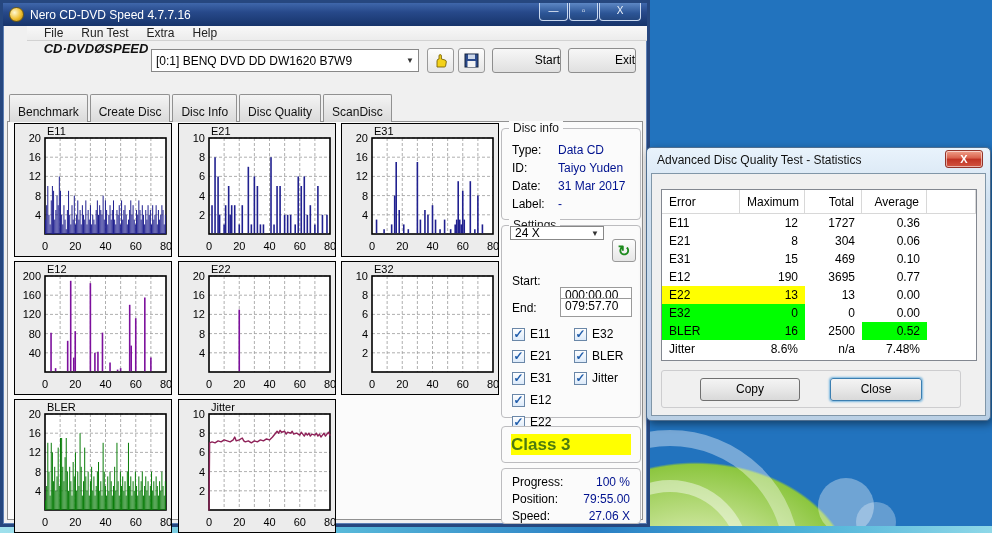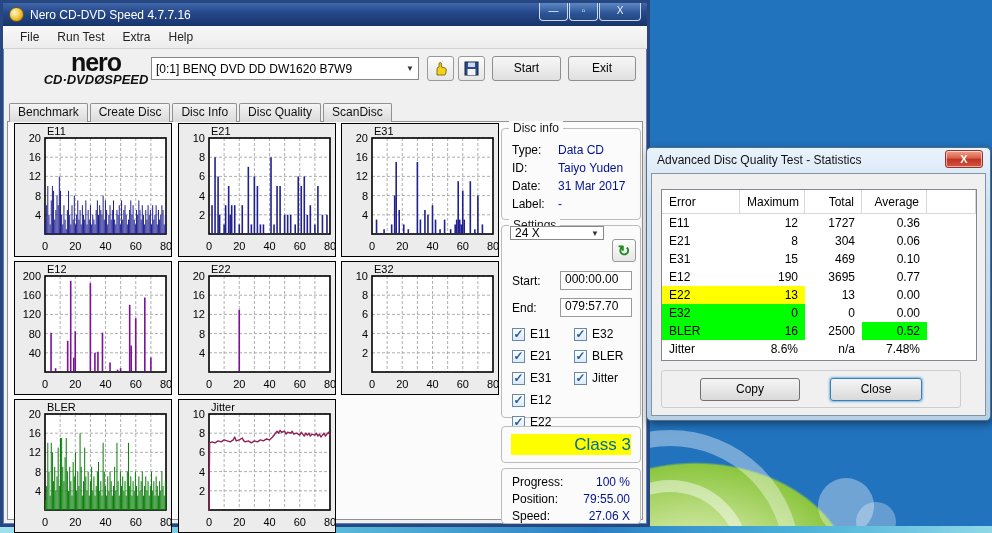--- a/index.html
+++ b/index.html
@@ -24,38 +24,38 @@
     box-shadow:inset 0 0 0 1px #5d7fb4; }
   .titlebar { position:relative; height:23px; background:linear-gradient(180deg,#3f67ab 0%, #27498a 40%, #17346b 100%);
     color:#fff; display:flex; align-items:center; padding-left:6px; }
   .titlebar .app-icon { width:15px; height:15px; border-radius:50%;
     background:radial-gradient(circle at 35% 35%, #fff8d0, #f0c030 55%, #a87a10); border:1px solid #6e5a10; margin-right:6px; }
   .titlebar .title-text { font-size:12px; }
   .win-btns { position:absolute; right:6px; top:0; display:flex; }
   .win-btn { width:29px; height:18px; margin-left:1px; border:1px solid #c9d8ef; border-top:none;
     background:linear-gradient(180deg,#5d87c4, #2c5596 60%, #24477f); color:#eef3fb;
     font-size:10px; line-height:16px; text-align:center; border-radius:0 0 4px 4px; cursor:default; }
-  .menubar { height:23px; background:linear-gradient(180deg,#f8f8f8,#ececec); border-bottom:1px solid #d2d2d2;
-    display:flex; align-items:center; padding-left:8px; }
+  .menubar { height:15px; background:linear-gradient(180deg,#f8f8f8,#ececec); border-bottom:1px solid #d2d2d2;
+    display:flex; align-items:center; padding-left:8px;margin-left:24px; }
   .menu-item { padding:3px 9px; color:#222; }
 
   .toolbar { position:relative; height:48px; }
   .logo { position:absolute; left:38px; top:2px; width:110px; text-align:center; color:#111; }
   .logo .l1 { font-weight:bold; font-size:25px; letter-spacing:-1px; line-height:23px; }
   .logo .l2 { font-weight:bold; font-style:italic; font-size:13px; letter-spacing:0; line-height:12px; }
   .combo { position:absolute; left:148px; top:8px; width:268px; height:23px; background:#fff;
     border:1px solid #888; display:flex; align-items:center; padding:0 4px; }
   .combo .arrow { margin-left:auto; font-size:8px; color:#333; }
   .tool-btn { position:absolute; top:7px; width:27px; height:25px; border:1px solid #999; border-radius:3px;
     background:linear-gradient(180deg,#fdfdfd,#e6e6e6); display:flex; align-items:center; justify-content:center; }
   .push-btn { position:absolute; top:7px; height:25px; border:1px solid #8e8e8e; border-radius:3px;
-    background:linear-gradient(180deg,#f7f7f7,#e0e0e0); text-align:center; line-height:23px; font-size:12px; }
+    background:linear-gradient(180deg,#f7f7f7,#e0e0e0); text-align:right; line-height:23px; font-size:12px; }
 
   .tabs { position:absolute; left:6px; top:99px; height:20px; display:flex; align-items:flex-end; z-index:3; }
-  .tab { padding:1px 8px 3px 8px; border:1px solid #919191; border-bottom:none; border-radius:2px 2px 0 0;
+  .tab { padding:10px 8px 3px 8px; border:1px solid #919191; border-bottom:none; border-radius:2px 2px 0 0;
     background:linear-gradient(180deg,#f4f4f4,#dadada); margin-right:2px; font-size:12px; color:#111; }
   .tab.active { background:#fbfbfb; padding:4px 10px 5px 10px; margin-bottom:-1px; position:relative; z-index:4; }
 
   .tabpage { position:absolute; left:4px; top:118px; width:636px; height:399px;
     background:#fbfbfb; border:1px solid #919191; }
 
   
   .chart-cell { position:absolute; width:158px; height:134px; background:#ececec; border:1px solid #000; }
   .chart-cell svg { display:block; }
 
@@ -64,21 +64,21 @@
   .groupbox .legend { position:absolute; top:-8px; left:7px; background:#fbfbfb; padding:0 4px; font-size:12px; color:#1a1a1a; }
   .info-row { position:absolute; left:10px; right:8px; display:flex; }
   .info-row .lab { width:46px; color:#000; }
   .info-row .val { color:#00128f; }
   .field-input { position:absolute; height:19px; width:72px; border:1px solid #9a9a9a; background:#fff;
     font-family:"Liberation Sans",sans-serif; font-size:12px; padding:0 4px; color:#000; }
   .cb { position:absolute; display:flex; align-items:center; }
   .cb .box { width:13px; height:13px; border:1px solid #6a87a8; background:linear-gradient(180deg,#fefefe,#dceafa);
     color:#215dab; font-size:12px; font-weight:bold; line-height:11px; text-align:center; margin-right:5px; }
   .class-strip { position:absolute; left:9px; right:9px; top:7px; bottom:7px; background:#ffff00;
-    text-align:right; font-weight:normal; font-size:17px; line-height:22px; color:#0369a1; }
+    text-align:left; font-weight:bold; font-size:17px; line-height:22px; color:#4d7c0f; }
   .prog-row { position:absolute; left:10px; right:10px; display:flex; justify-content:space-between;gap:16px; }
   .prog-row .lab { color:#000; }
   .prog-row .val { color:#00128f; }
 
   
   #dialog { position:absolute; left:646px; top:147px; width:345px; height:274px; z-index:10;
     background:linear-gradient(180deg,#e9f3fc 0%, #cfe0f0 20%, #b9cfe4 100%);
     border:1px solid #4f6e8f; border-radius:5px; box-shadow:2px 3px 8px rgba(0,0,0,0.45); }
   .dlg-title { position:absolute; left:10px; top:5px; font-size:12px; color:#111; }
   .dlg-close { position:absolute; right:7px; top:2px; width:38px; height:18px; border-radius:3px;
@@ -124,21 +124,20 @@
 
     <div class="menubar" id="menubar">
         <span class="menu-item">File</span>
         <span class="menu-item">Run Test</span>
         <span class="menu-item">Extra</span>
         <span class="menu-item">Help</span>
       </div>
 
     <div class="toolbar">
       <div class="logo">
-        <div class="l1">nero</div>
         <div class="l2">CD·DVDØSPEED</div>
       </div>
       <div class="combo">
         <span>[0:1]  BENQ DVD DD DW1620 B7W9</span>
         <span class="arrow">▼</span>
       </div>
       <div class="tool-btn" style="left:424px">
         <svg width="16" height="16" viewBox="0 0 16 16">
           <path d="M4 14 L4 8 Q4 6 6 6 L6 3 Q6 1.6 7.2 1.6 Q8.4 1.6 8.4 3 L8.4 6 L12 7 Q13.5 7.5 13.3 9 L12.6 13 Q12.4 14 11.3 14 Z" fill="#f4d21a" stroke="#7a6508" stroke-width="0.9"></path>
         </svg>
@@ -715,21 +714,21 @@
       <div class="groupbox" style="left:493px; top:103px; width:140px; height:193px">
         <span class="legend">Settings</span>
         <div class="combo" style="left:8px; top:0; width:94px; height:14px">
           <span>24 X</span>
           <span class="arrow">▼</span>
         </div>
         <div class="tool-btn" style="left:110px; top:13px; width:24px; height:23px; color:#1d8a1d; font-weight:bold; font-size:15px">
           <span>↻</span>
         </div>
         <div style="position:absolute; left:10px; top:48px">Start:</div>
-        <div class="field-input" style="left:58px; top:45px">000:00.00</div>
+        <div class="field-input" style="left:58px; top:61px">000:00.00</div>
         <div style="position:absolute; left:10px; top:75px">End:</div>
         <div class="field-input" style="left:58px; top:72px">079:57.70</div>
         <div id="checks">
             <div class="cb" style="left: 10px; top: 101px;">
               <span class="box">✓</span>
               <span>E11</span>
             </div>
             <div class="cb" style="left: 10px; top: 123px;">
               <span class="box">✓</span>
               <span>E21</span>

